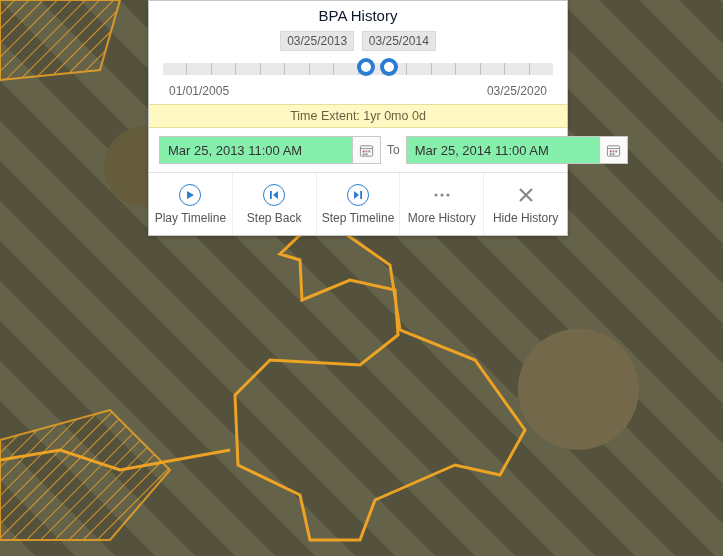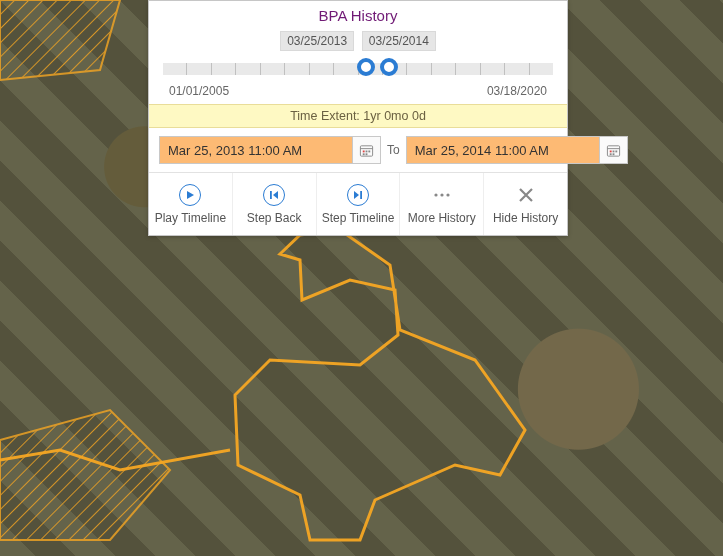--- a/index.html
+++ b/index.html
@@ -20,21 +20,21 @@
   .overlay-shape path { fill: none; stroke: #f5a623; stroke-width: 3; opacity: 0.95; }
   .overlay-shape .hatch { fill: url(#hatch); stroke: #f5a623; stroke-width: 2; opacity: 0.8; }
 
   .panel {
     position: absolute; left: 148px; top: 0; width: 420px;
     background: #fff; border: 1px solid #c6c6c6;
     box-shadow: 0 1px 4px rgba(0,0,0,0.25);
     font-size: 13px; color: #555;
   }
   .panel-header {
-    padding: 6px 0 2px; text-align: center; color: #701a75; font-size: 15px; position: relative;
+    padding: 6px 0 2px; text-align: center; color: #0f172a; font-size: 15px; position: relative;
   }
   .date-badges { text-align: center; padding: 4px 0 2px; }
   .badge {
     display: inline-block; background: #e6e6e6; border: 1px solid #d9d9d9;
     padding: 2px 6px; font-size: 12px; color: #555; margin: 1px 2px;
   }
   .slider-row { position: relative; height: 26px; margin: 2px 14px 0; }
   .track {
     position: absolute; left: 0; right: 0; top: 7px; height: 12px;
     background: #eee; border: 1px solid #c0c0c0;
@@ -49,21 +49,21 @@
   }
   .range-labels { display: flex; justify-content: space-between; margin: 2px 20px 6px; font-size: 12px; color: #666; }
   .extent {
     background: #fef9c3; border-top: 1px solid #e9dd99; border-bottom: 1px solid #e9dd99;
     text-align: center; padding: 4px 0; font-size: 12.5px; color: #6b6142;
   }
   .date-row {
     display: flex; align-items: center; gap: 6px; padding: 8px 10px;
   }
   .date-input {
-    flex: 1; display: flex; align-items: stretch; border: 1px solid #c8c8c8; height: 28px; background: #fdba74;
+    flex: 1; display: flex; align-items: stretch; border: 1px solid #c8c8c8; height: 28px; background: #86efac;
   }
   .date-input input {
     flex: 1; border: none; font-size: 13px; padding: 0 8px; color: #333; outline: none; background: transparent;
   }
   .mini-cal {
     width: 28px; display: flex; align-items: center; justify-content: center;
     border-left: 1px solid #c8c8c8; cursor: pointer; background: #fafafa;
   }
   .mini-cal svg { width: 15px; height: 15px; }
   .to-label { font-size: 12px; color: #666; width: 22px; text-align: left; }
@@ -138,21 +138,21 @@
         <span></span>
         <span></span>
         <span></span>
       </div>
     <div class="handle" id="hA" style="left: 52%;"></div>
     <div class="handle" id="hB" style="left: 58%;"></div>
   </div>
 
   <div class="range-labels">
     <span>01/01/2005</span>
-    <span>03/18/2020</span>
+    <span>03/25/2020</span>
   </div>
 
   <div class="extent">Time Extent: 1yr 0mo 0d</div>
 
   <div class="date-row">
     <div class="date-input">
       <input type="text" value="Mar 25, 2013 11:00 AM" style="">
       <div class="mini-cal">
         <svg viewBox="0 0 16 16">
           <rect x="1.5" y="3" width="13" height="11" rx="1" fill="none" stroke="#888"></rect>

